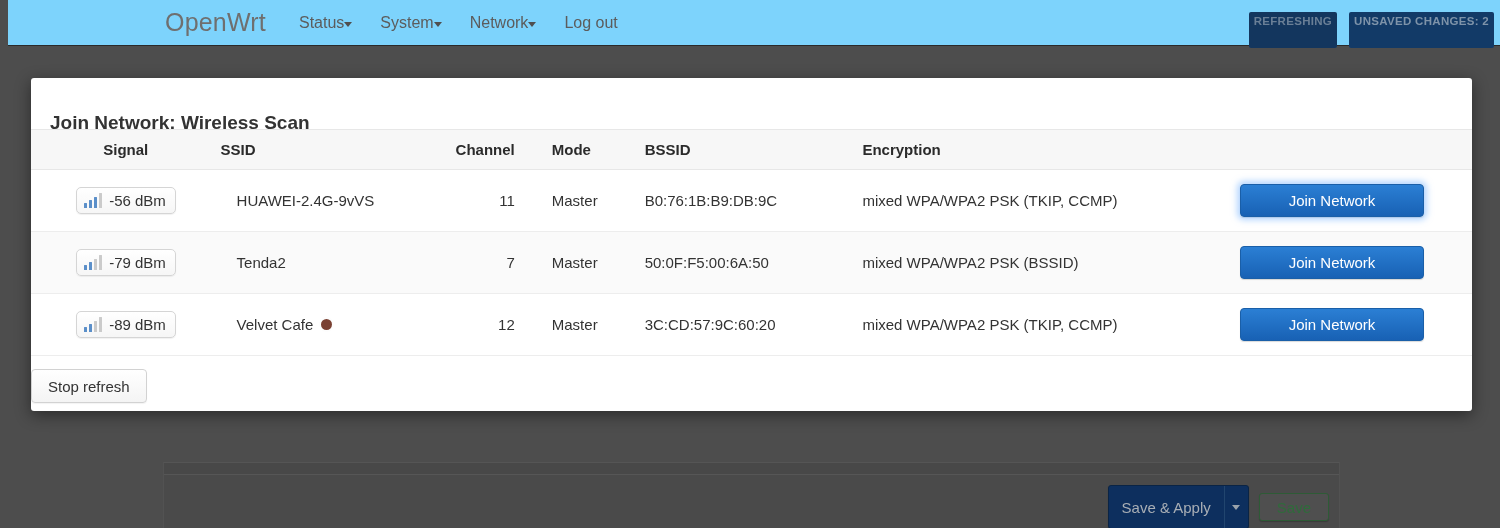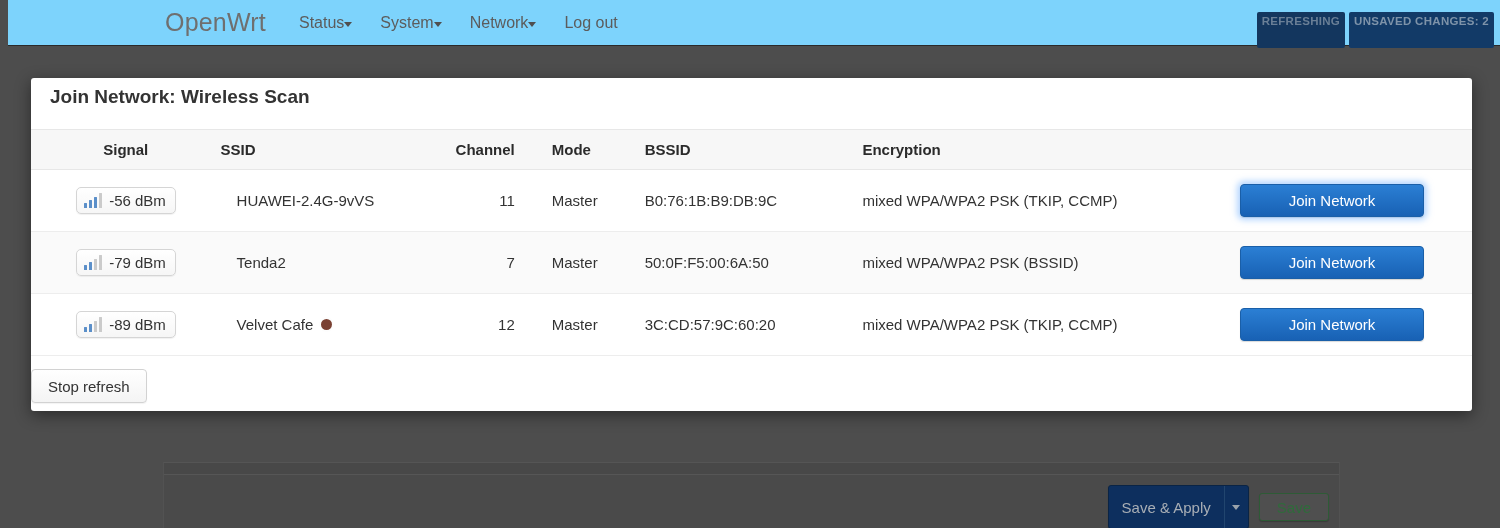--- a/index.html
+++ b/index.html
@@ -102,36 +102,36 @@
     position: absolute; right: 14px; top: 12px;
     display: flex; align-items: center; gap: 4px;
   }
   .badge {
     font-size: 11.5px; font-weight: bold;
     letter-spacing: .3px;
     padding: 3px 5px 21px 5px;
     border-radius: 2px;
   }
   .badge-refreshing { background: #13365e; color: #6a7f96; }
-  .badge-unsaved    { background: #123a67; color: #7e93a9; }
+  .badge-unsaved    { background: #123a67; color: #7e93a9; margin-left: 8px; }
 
   
   .modal {
     position: absolute;
     left: 31px; top: 78px;
     width: 1441px; height: 333px;
     background: #ffffff;
     border-radius: 3px;
     box-shadow: 0 4px 16px rgba(0,0,0,.45);
     z-index: 10;
     overflow: hidden;
   }
   .modal-title {
     font-size: 19px; font-weight: bold; color: #333;
-    padding: 8px 0 0 19px;
+    padding: 34px 0 0 19px;
     height: 51px;
   }
   .scan-table { width: 100%; border-collapse: collapse; }
   .scan-table th {
     background: #f7f7f7;
     border-top: 1px solid #e7e7e7;
     border-bottom: 1px solid #e7e7e7;
     font-size: 15px; font-weight: bold; color: #2b2b2b;
     padding: 11px 0;
     text-align: left;

